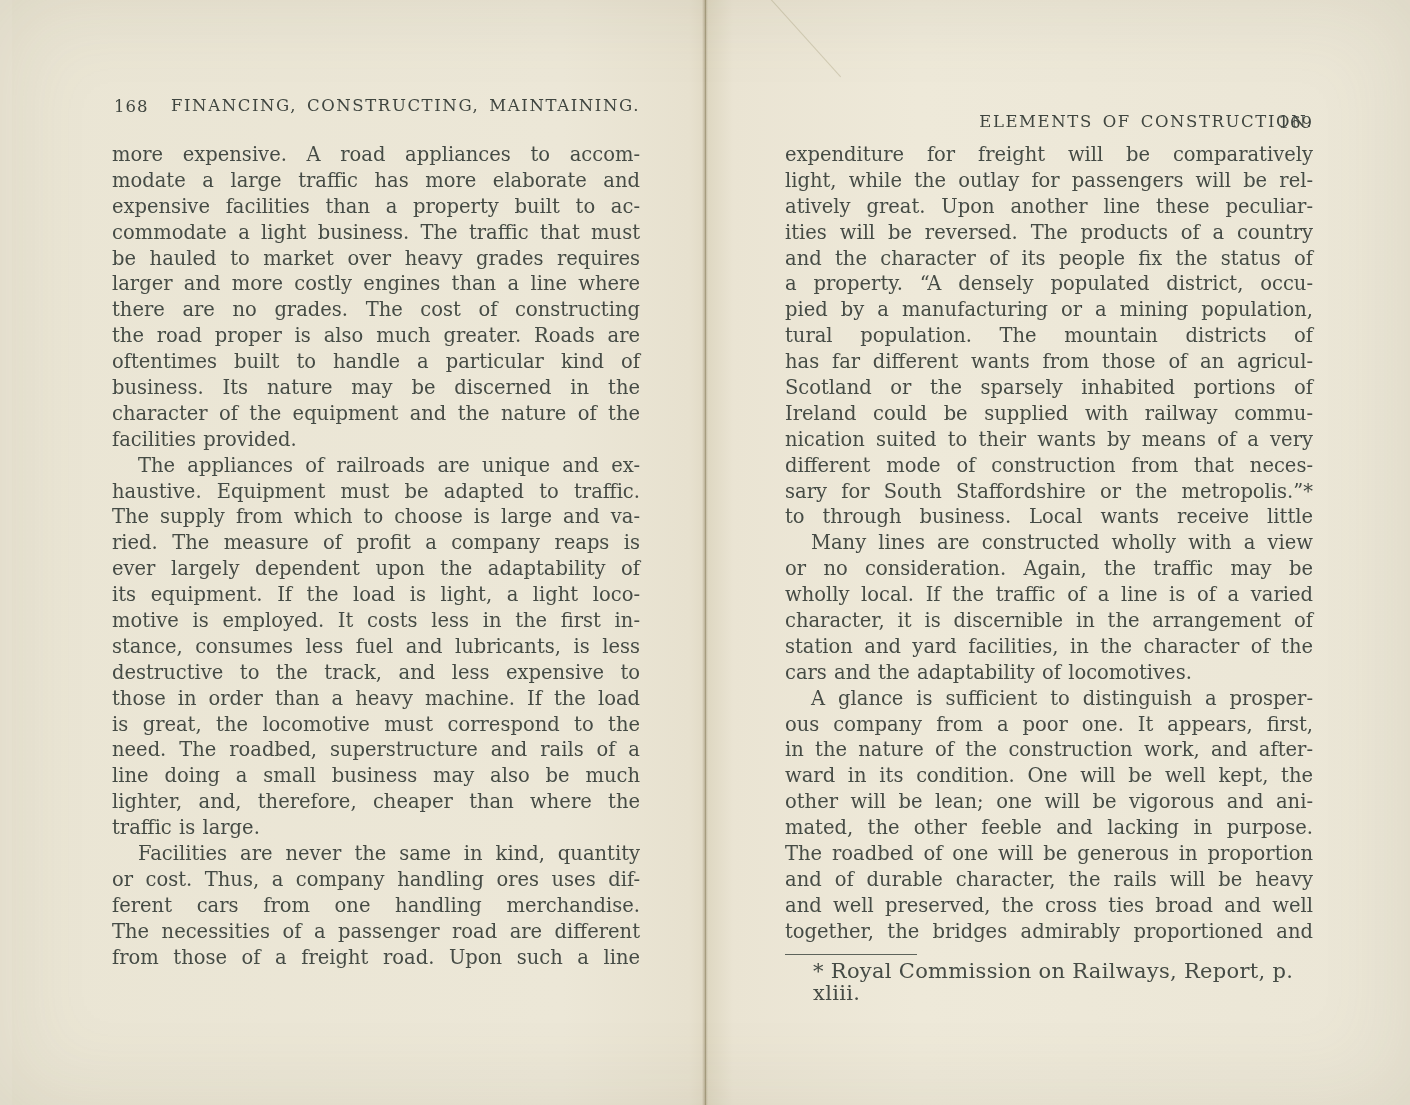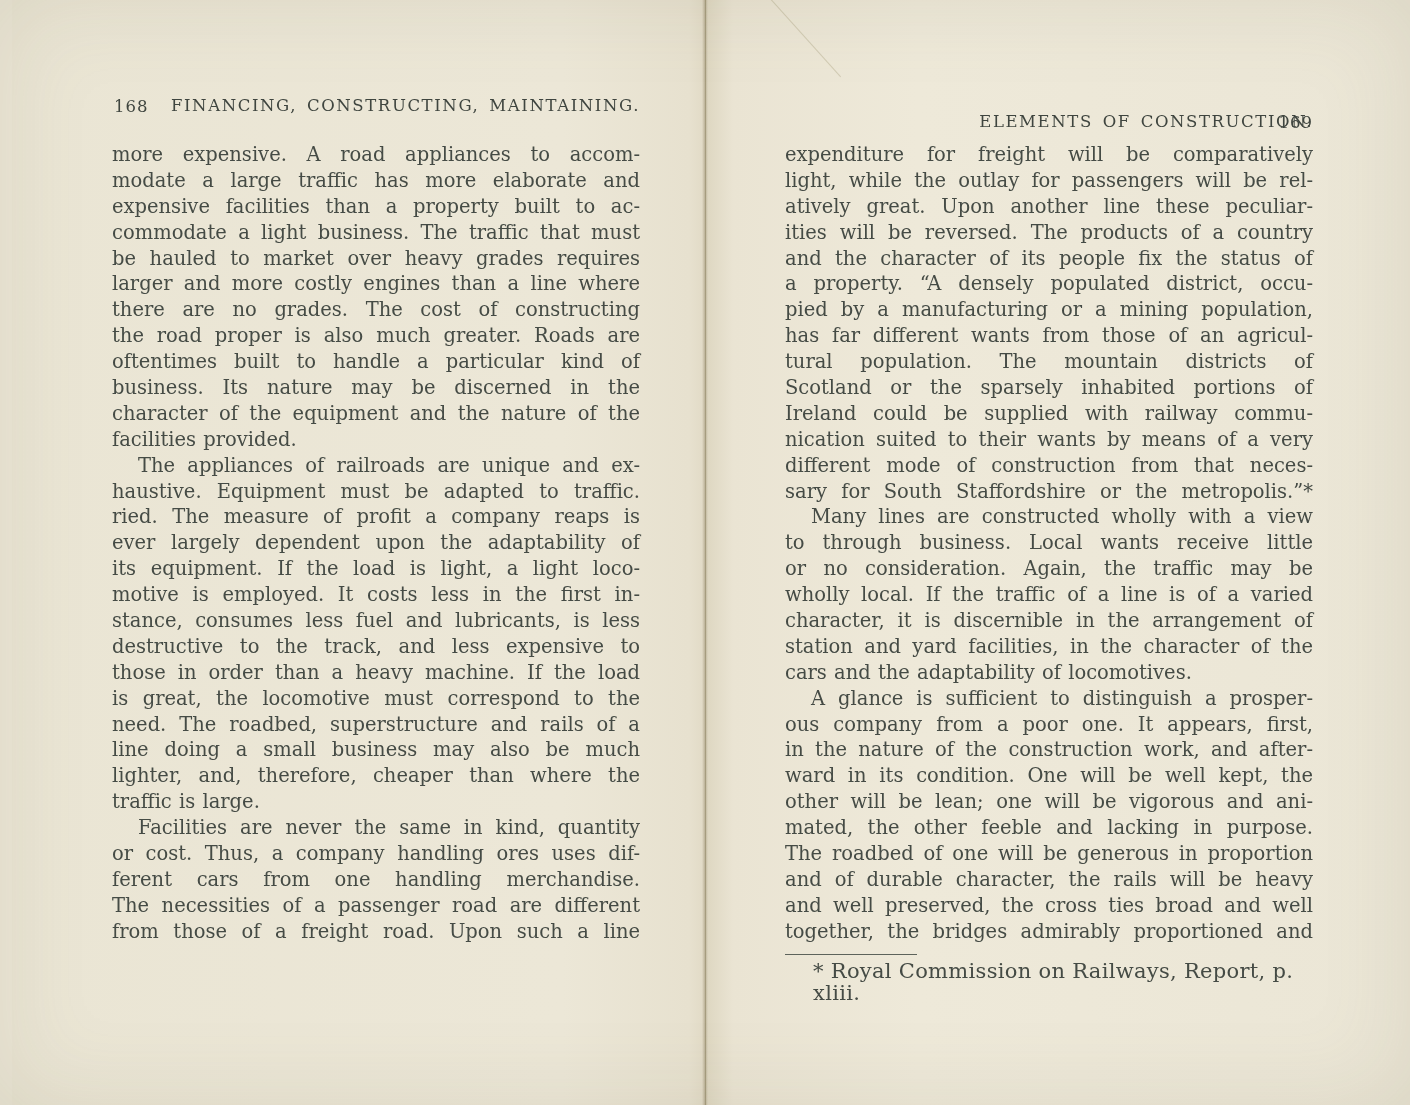--- a/index.html
+++ b/index.html
@@ -118,20 +118,21 @@
           <div class="line">there are no grades.  The cost of constructing</div>
           <div class="line">the road proper is also much greater.  Roads are</div>
           <div class="line">oftentimes built to handle a particular kind of</div>
           <div class="line">business.  Its nature may be discerned in the</div>
           <div class="line">character of the equipment and the nature of the</div>
           <div class="line lastline">facilities provided.</div>
         </div>
         <div class="para">
           <div class="line indent">The appliances of railroads are unique and ex-</div>
           <div class="line">haustive.  Equipment must be adapted to traffic.</div>
+          <div class="line">The supply from which to choose is large and va-</div>
           <div class="line">ried.  The measure of profit a company reaps is</div>
           <div class="line">ever largely dependent upon the adaptability of</div>
           <div class="line">its equipment.  If the load is light, a light loco-</div>
           <div class="line">motive is employed.  It costs less in the first in-</div>
           <div class="line">stance, consumes less fuel and lubricants, is less</div>
           <div class="line">destructive to the track, and less expensive to</div>
           <div class="line">those in order than a heavy machine.  If the load</div>
           <div class="line">is great, the locomotive must correspond to the</div>
           <div class="line">need.  The roadbed, superstructure and rails of a</div>
           <div class="line">line doing a small business may also be much</div>
@@ -155,31 +156,31 @@
     </header>
     <div class="text-block" id="right-body">
         <div class="para">
           <div class="line">expenditure for freight will be comparatively</div>
           <div class="line">light, while the outlay for passengers will be rel-</div>
           <div class="line">atively great.  Upon another line these peculiar-</div>
           <div class="line">ities will be reversed.  The products of a country</div>
           <div class="line">and the character of its people fix the status of</div>
           <div class="line">a property.  “A densely populated district, occu-</div>
           <div class="line">pied by a manufacturing or a mining population,</div>
+          <div class="line">tural population.  The mountain districts of</div>
           <div class="line">has far different wants from those of an agricul-</div>
-          <div class="line">tural population.  The mountain districts of</div>
           <div class="line">Scotland or the sparsely inhabited portions of</div>
           <div class="line">Ireland could be supplied with railway commu-</div>
           <div class="line">nication suited to their wants by means of a very</div>
           <div class="line">different mode of construction from that neces-</div>
           <div class="line">sary for South Staffordshire or the metropolis.”*</div>
         </div>
         <div class="para">
+          <div class="line">to through business.  Local wants receive little</div>
           <div class="line indent">Many lines are constructed wholly with a view</div>
-          <div class="line">to through business.  Local wants receive little</div>
           <div class="line">or no consideration.  Again, the traffic may be</div>
           <div class="line">wholly local.  If the traffic of a line is of a varied</div>
           <div class="line">character, it is discernible in the arrangement of</div>
           <div class="line">station and yard facilities, in the character of the</div>
           <div class="line lastline">cars and the adaptability of locomotives.</div>
         </div>
         <div class="para">
           <div class="line indent">A glance is sufficient to distinguish a prosper-</div>
           <div class="line">ous company from a poor one.  It appears, first,</div>
           <div class="line">in the nature of the construction work, and after-</div>

